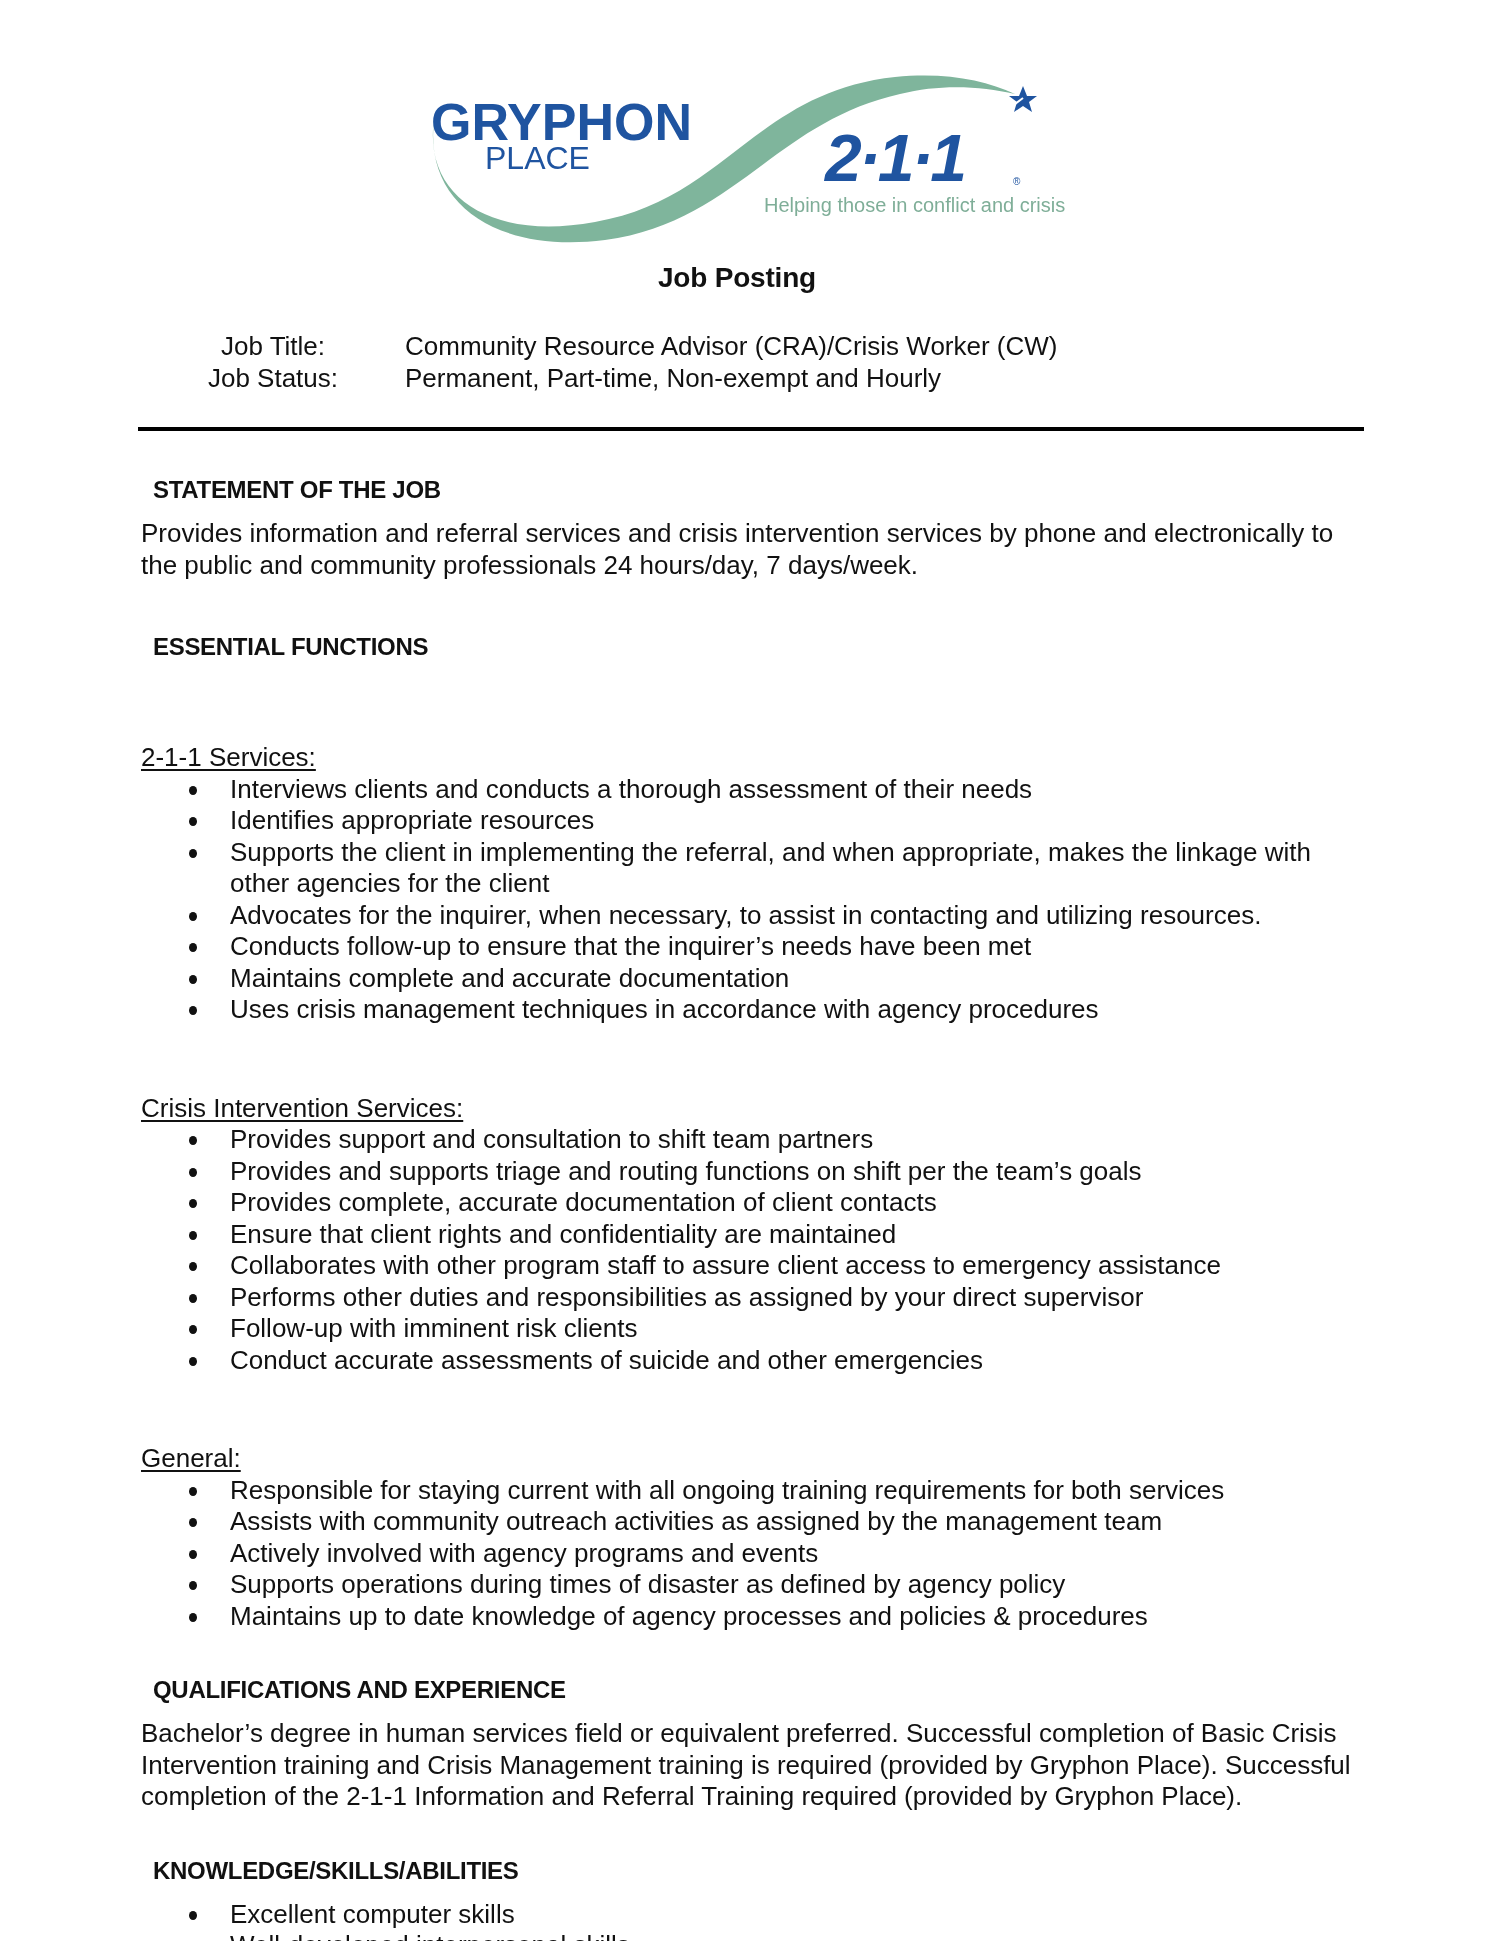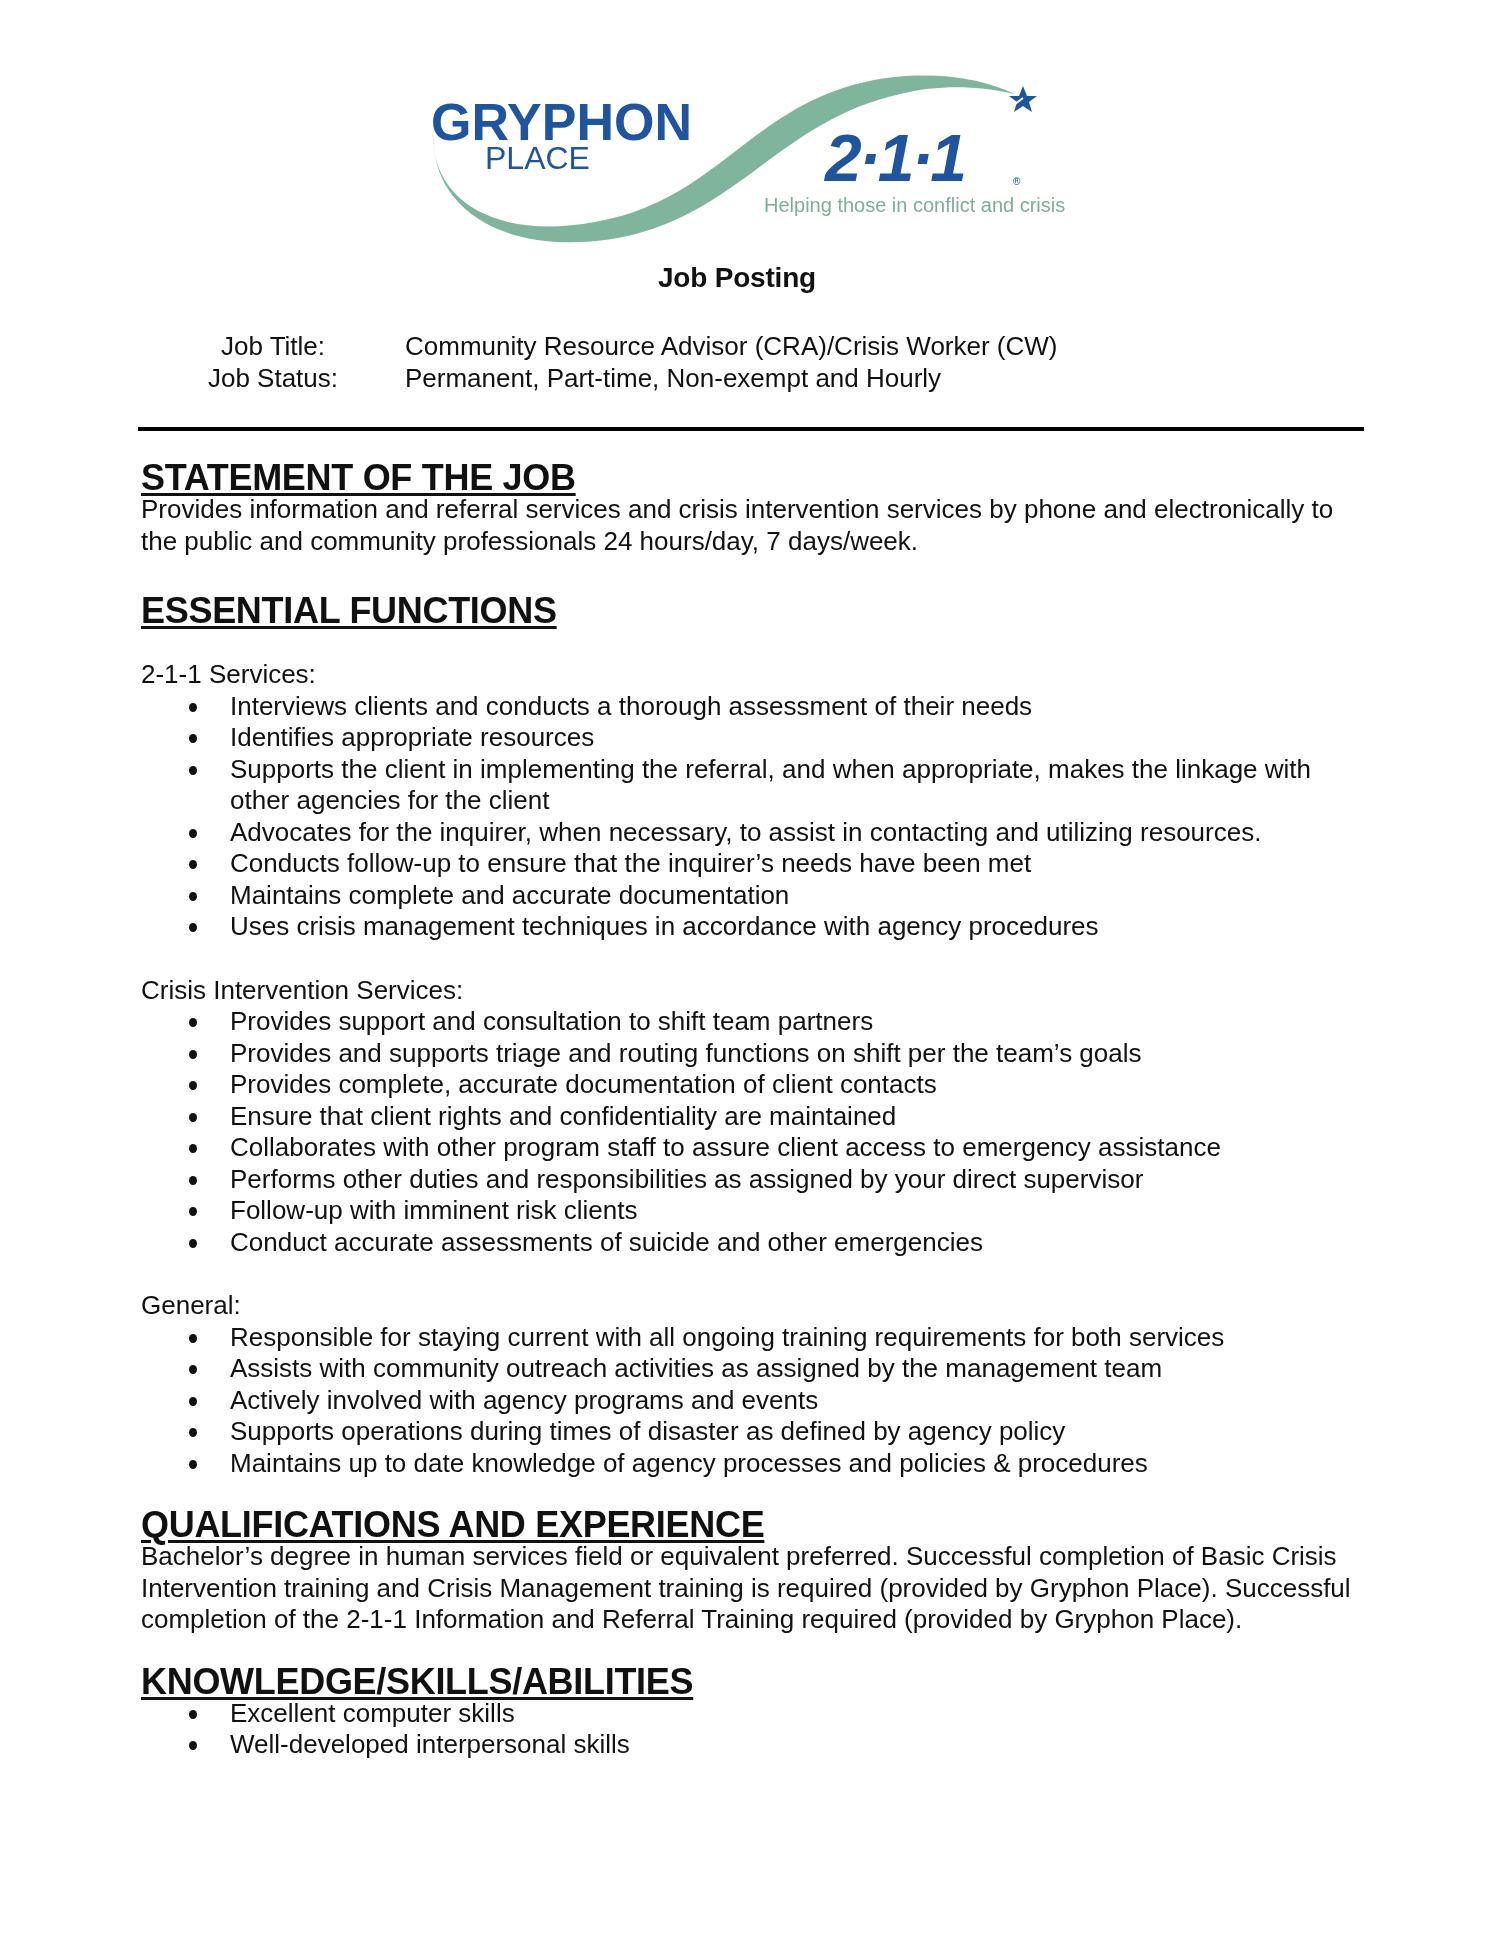--- a/index.html
+++ b/index.html
@@ -11,25 +11,25 @@
   .title {
     position: absolute; left: 0; width: 1474px; top: 262px; text-align: center;
     font-size: 28px; font-weight: bold; letter-spacing: -0.2px;
   }
   .meta { position: absolute; left: 141px; font-size: 26px; line-height: 32px; }
   .meta .row { display: flex; text-align: center; }
   .meta .lbl { width: 264px; }
   .rule { position: absolute; left: 138px; width: 1226px; top: 427px; height: 4px; background: #000; }
   .content { position: absolute; left: 141px; top: 462px; width: 1230px; font-size: 26px; line-height: 31.5px; }
   h2 {
-    margin: 0; font-size: 36px; font-weight: bold; text-decoration: underline;
+    margin: 12px; font-size: 24px; font-weight: bold; 
     text-decoration-thickness: 3px; text-underline-offset: 3px; line-height: 32px; letter-spacing: -0.3px;
   }
   p { margin: 0; }
-  .sub { text-underline-offset: 3px; }
+  .sub { text-decoration: underline; text-underline-offset: 3px; margin-top: 35px; }
   ul { list-style: none; margin: 0; padding: 0; }
   li { position: relative; padding-left: 89px; }
   li::before {
     content: ""; position: absolute; left: 48px; top: 12px; width: 8px; height: 9px;
     border-radius: 50%; background: #111;
   }
   .gap-lg { height: 38px; }
   .gap-md { height: 32px; }
   .gap-sm { height: 30px; }
 </style>

